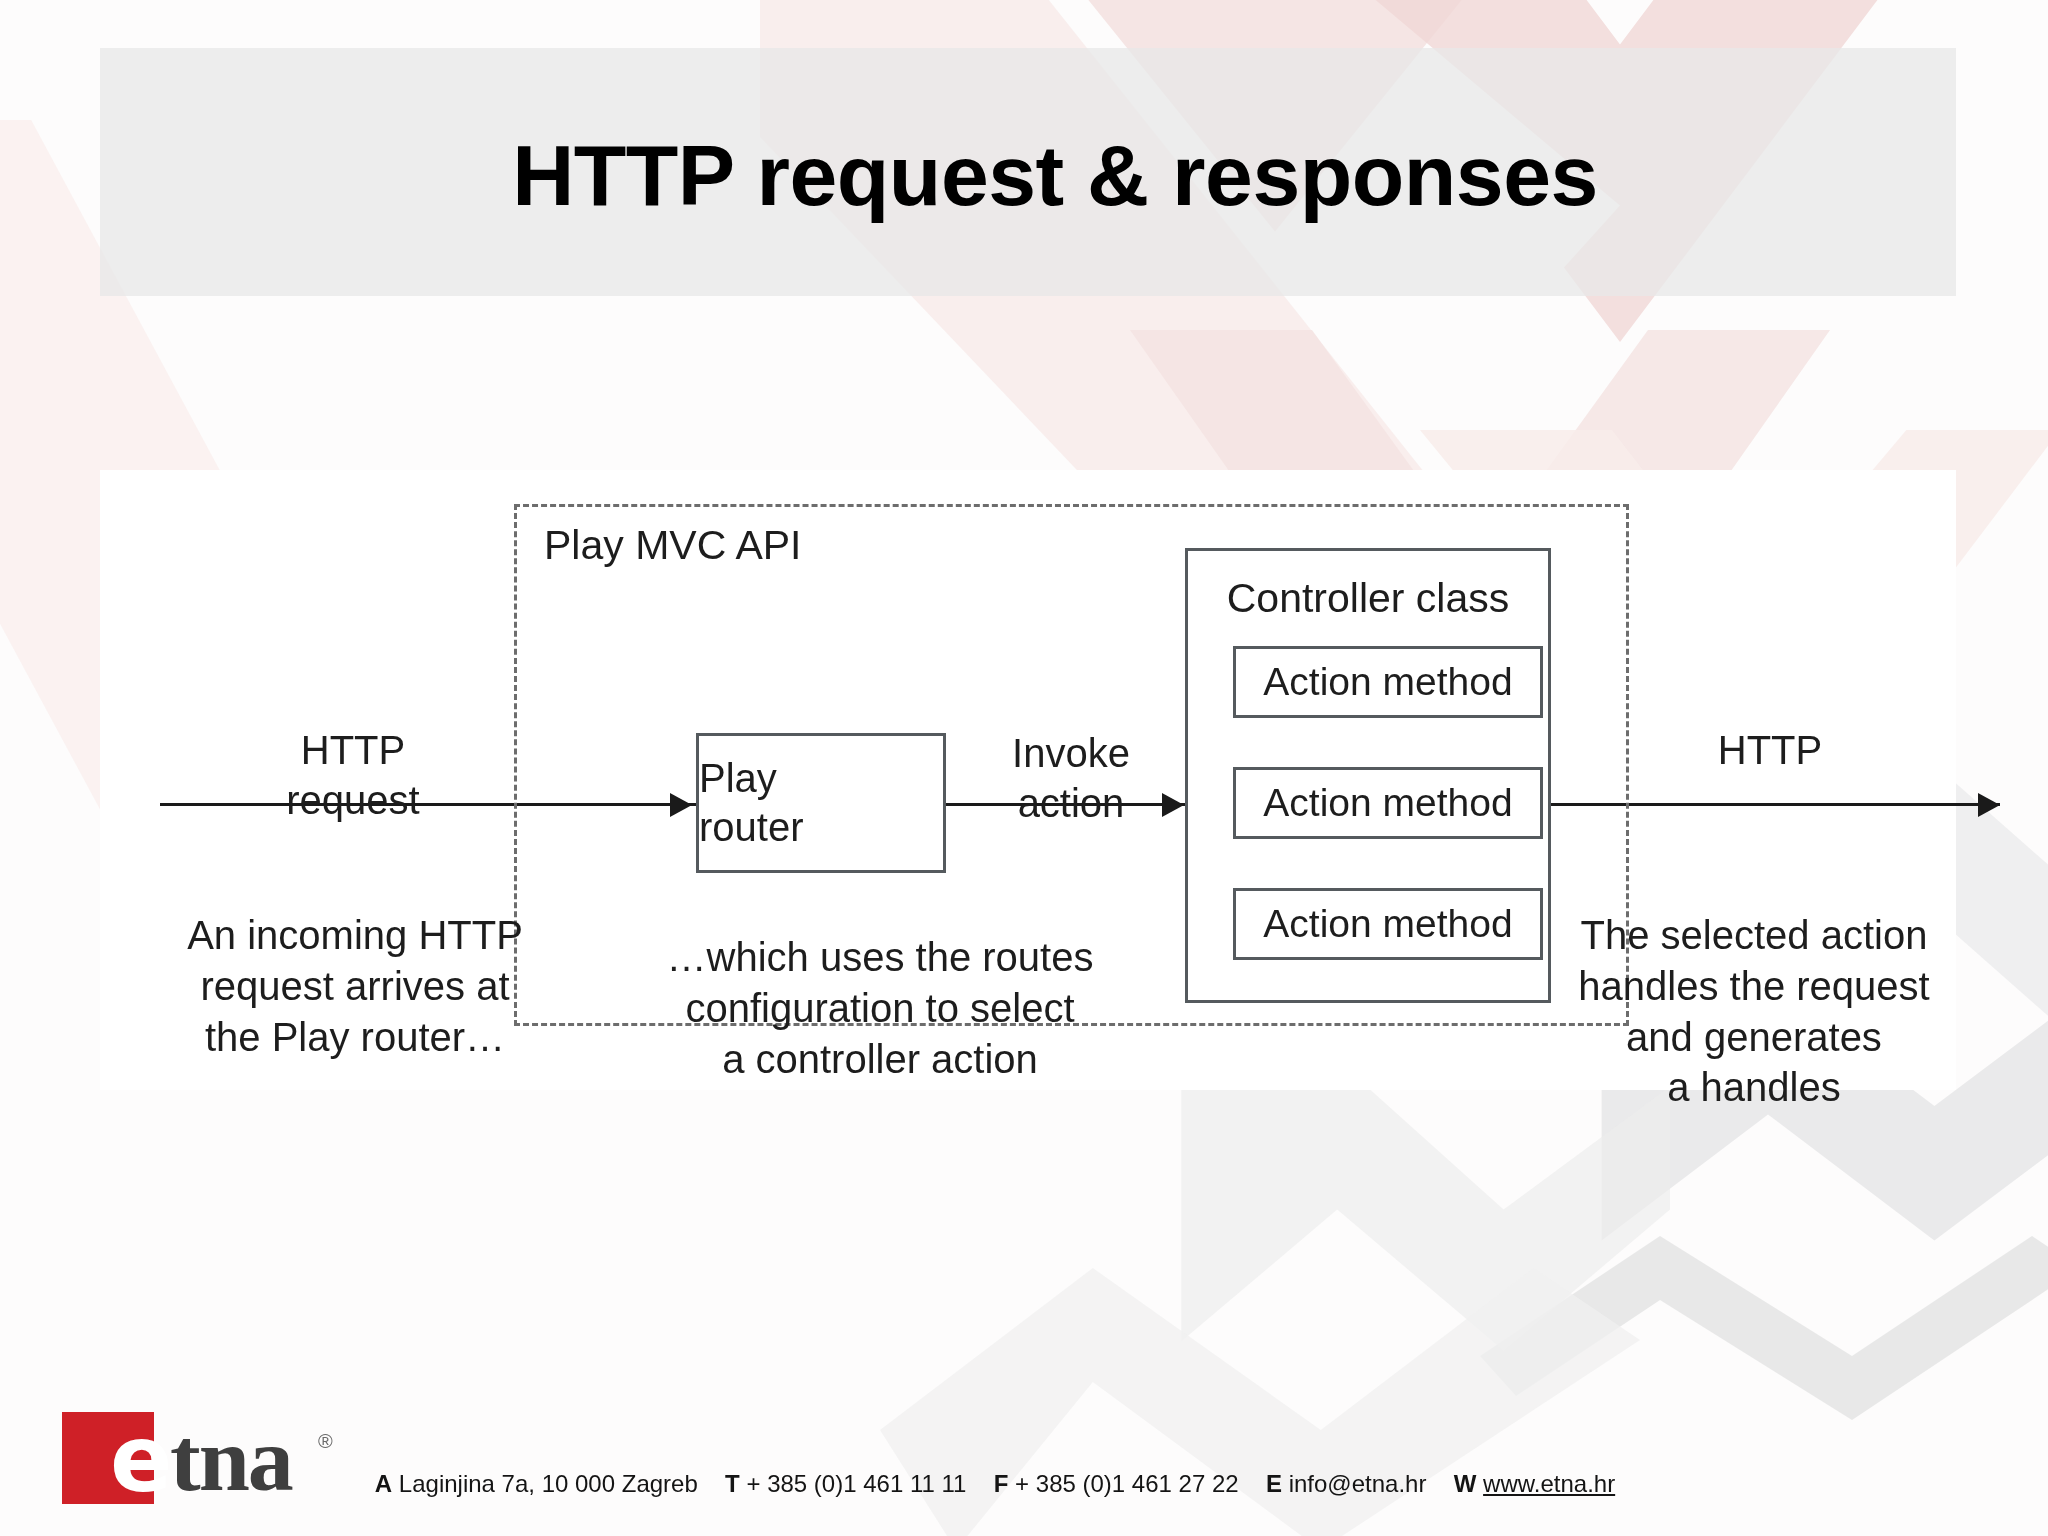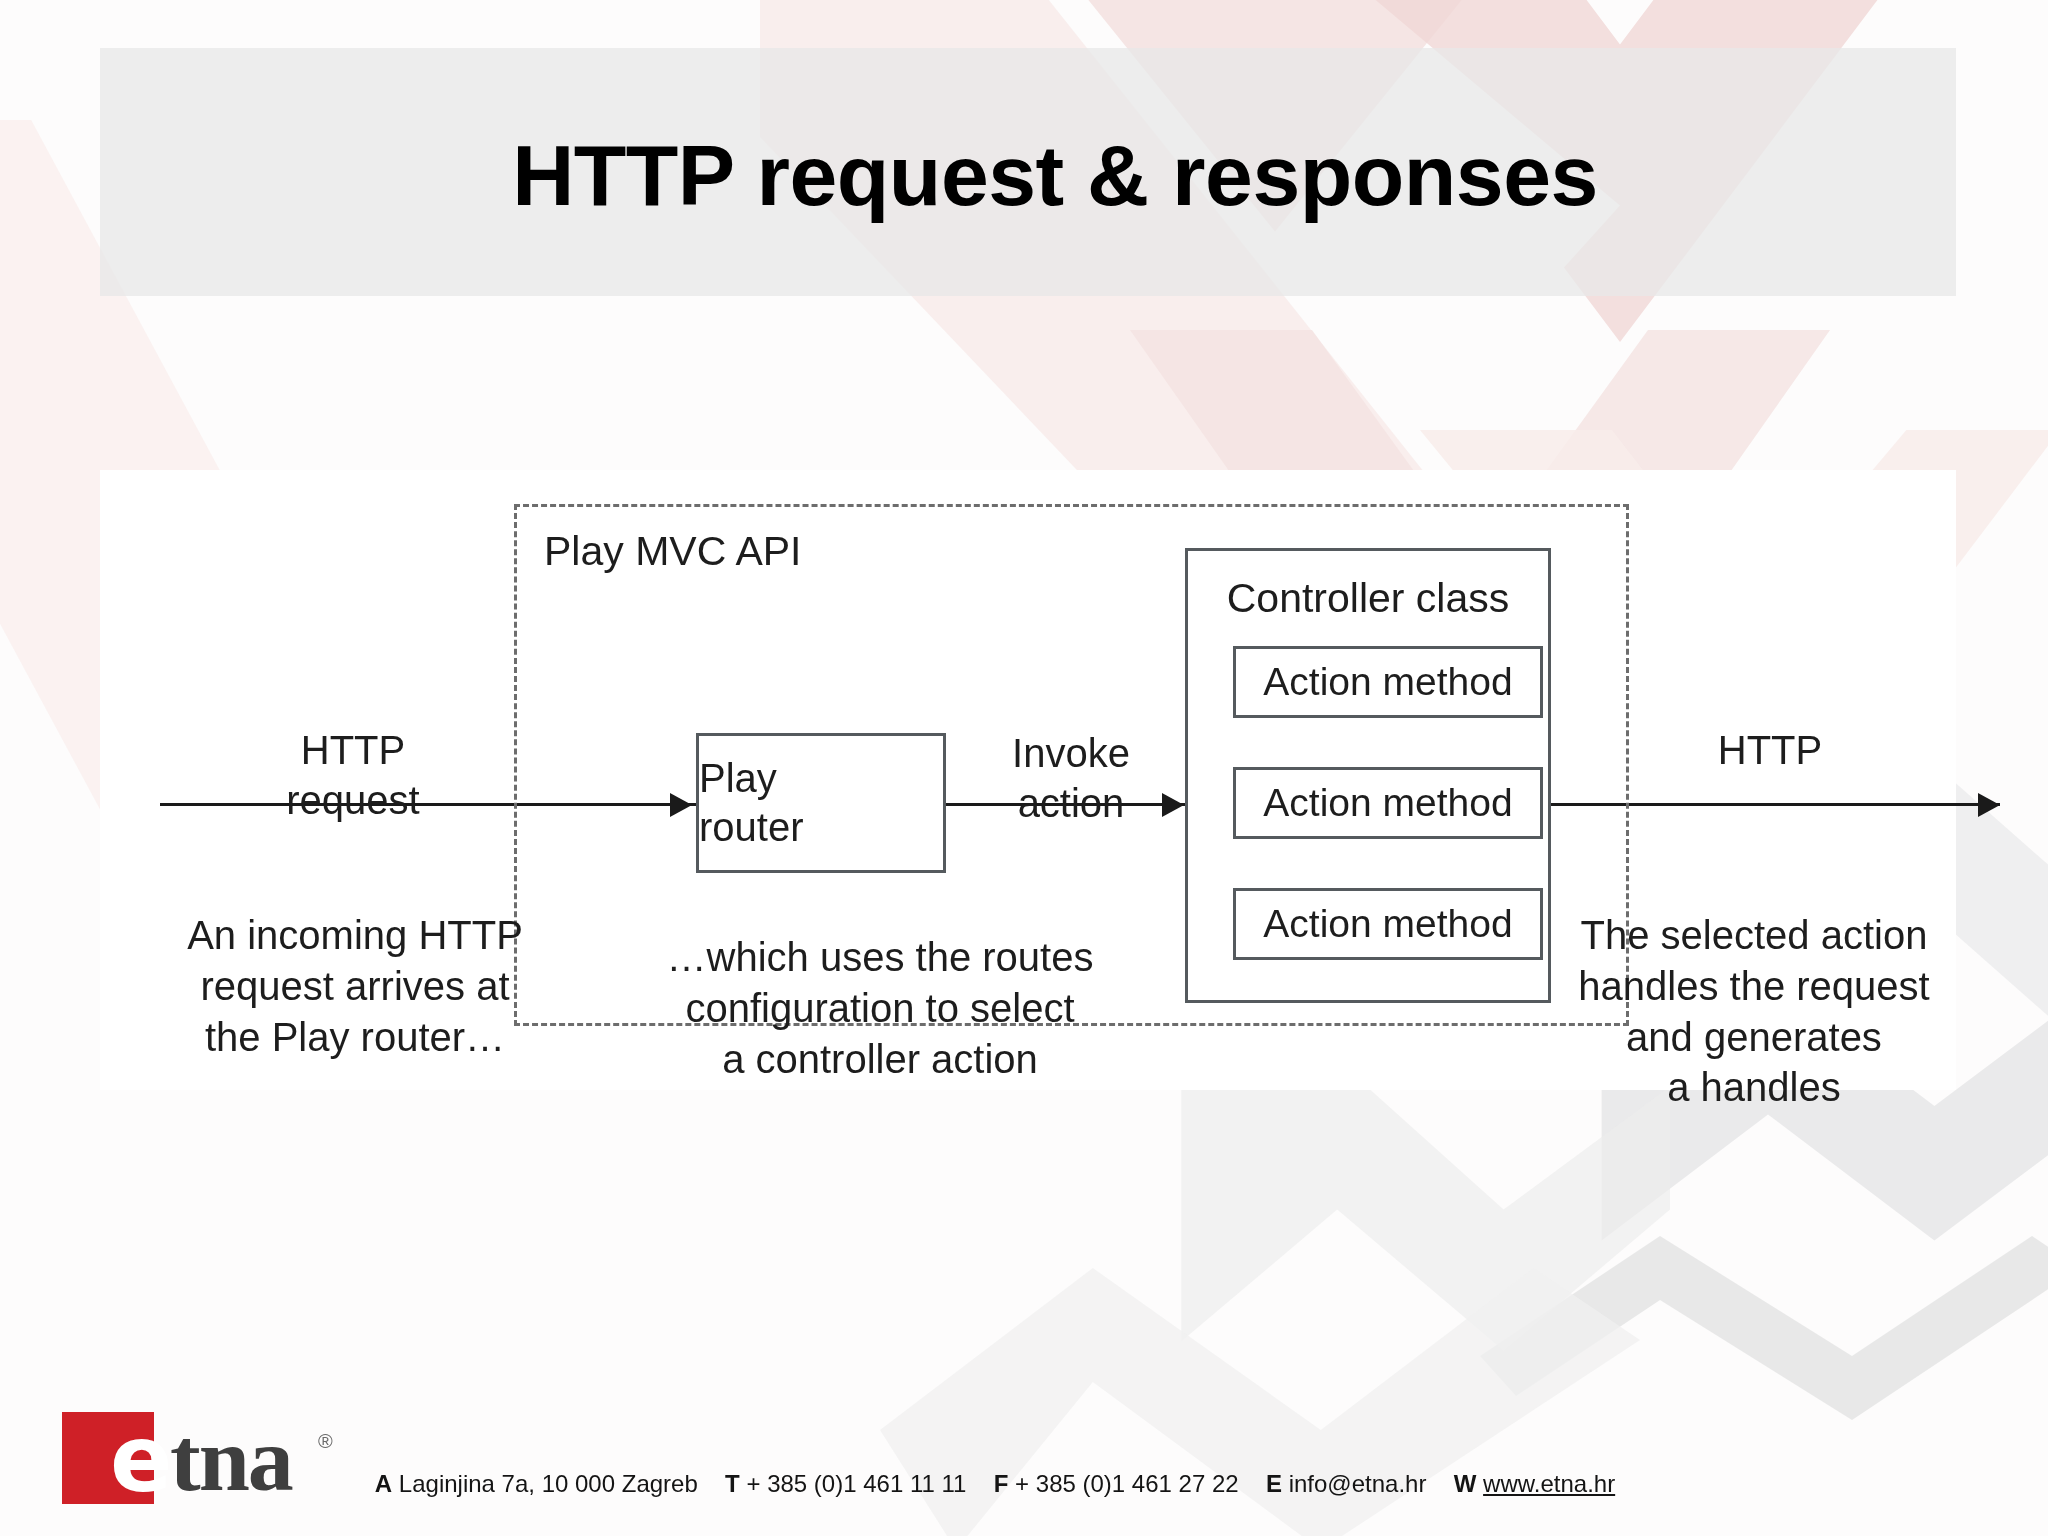--- a/index.html
+++ b/index.html
@@ -99,21 +99,21 @@
   
   .diagram{position:absolute;left:100px;top:470px;width:1856px;height:620px;}
 
   .mvc-box{
     position:absolute;left:414px;top:34px;width:1115px;height:522px;
     border:3px dashed #6d6d6d;background:rgba(255,255,255,0);
     box-sizing:border-box;
   }
   .mvc-label{
     position:absolute;left:444px;top:52px;
-    font-size:41px;color:#1d1d1d;white-space:nowrap;margin-top:6px;
+    font-size:41px;color:#1d1d1d;white-space:nowrap;
   }
 
   .flow-line{
     position:absolute;left:60px;top:333px;width:1840px;height:3px;
     background:#1a1a1a;
   }
   .arrowhead{
     position:absolute;width:0;height:0;
     border-top:12px solid transparent;border-bottom:12px solid transparent;
     border-left:22px solid #1a1a1a;

